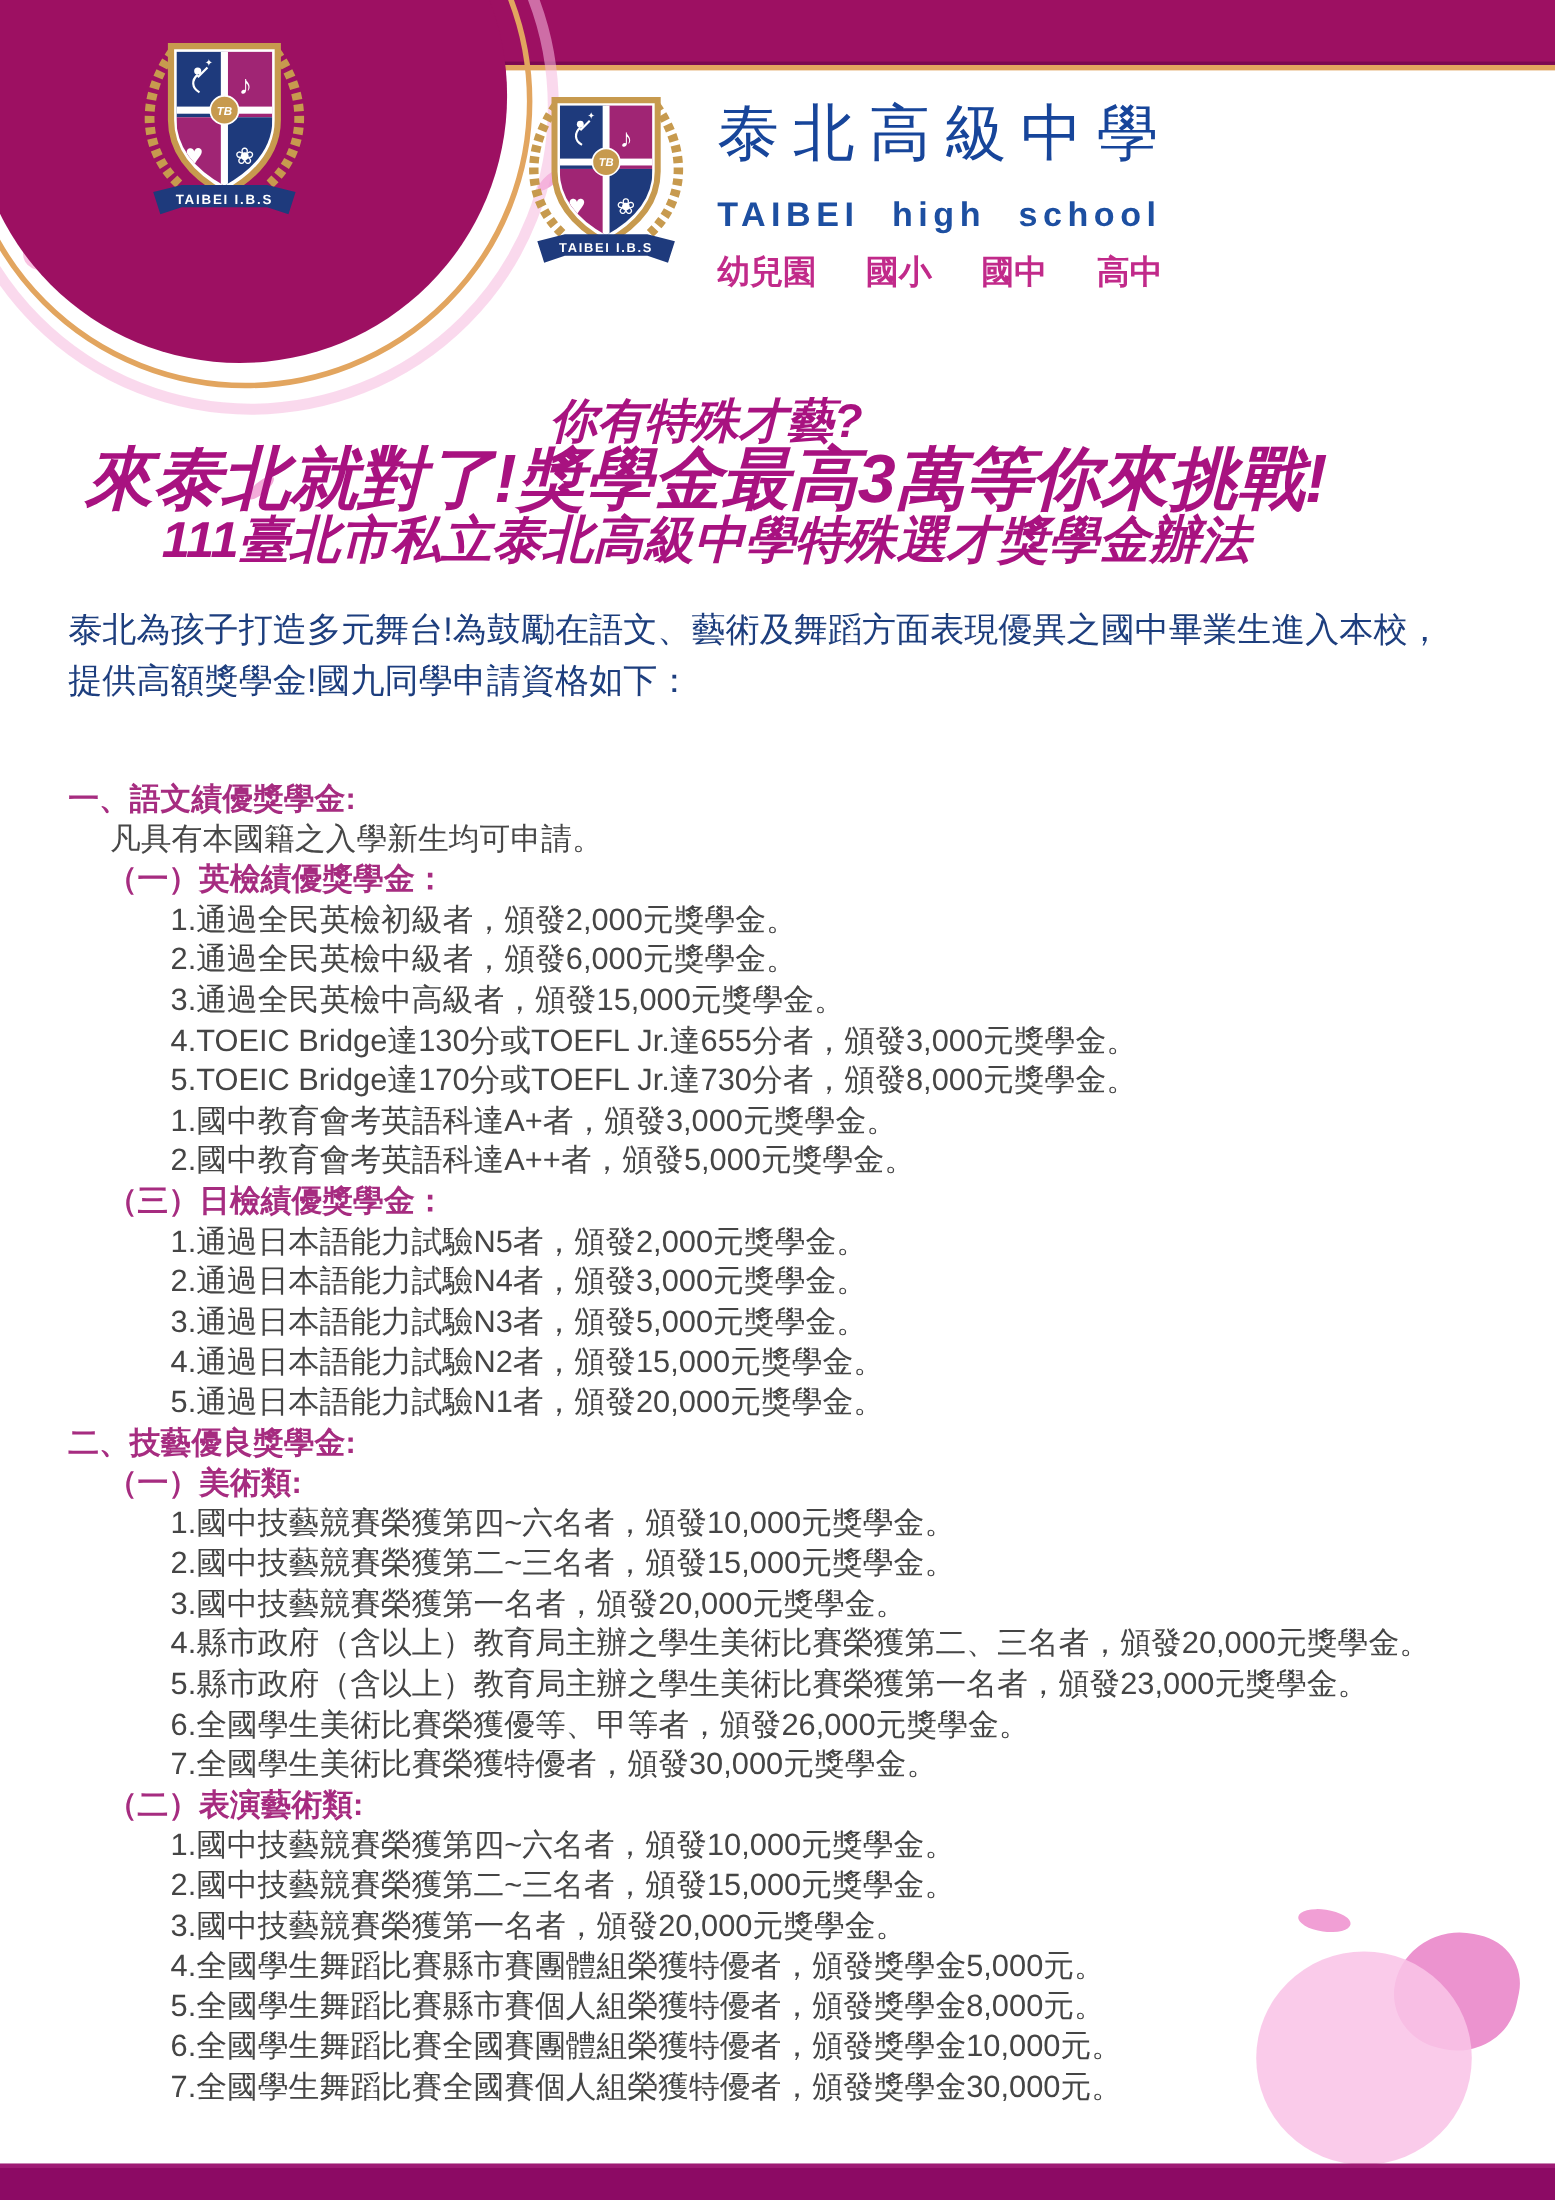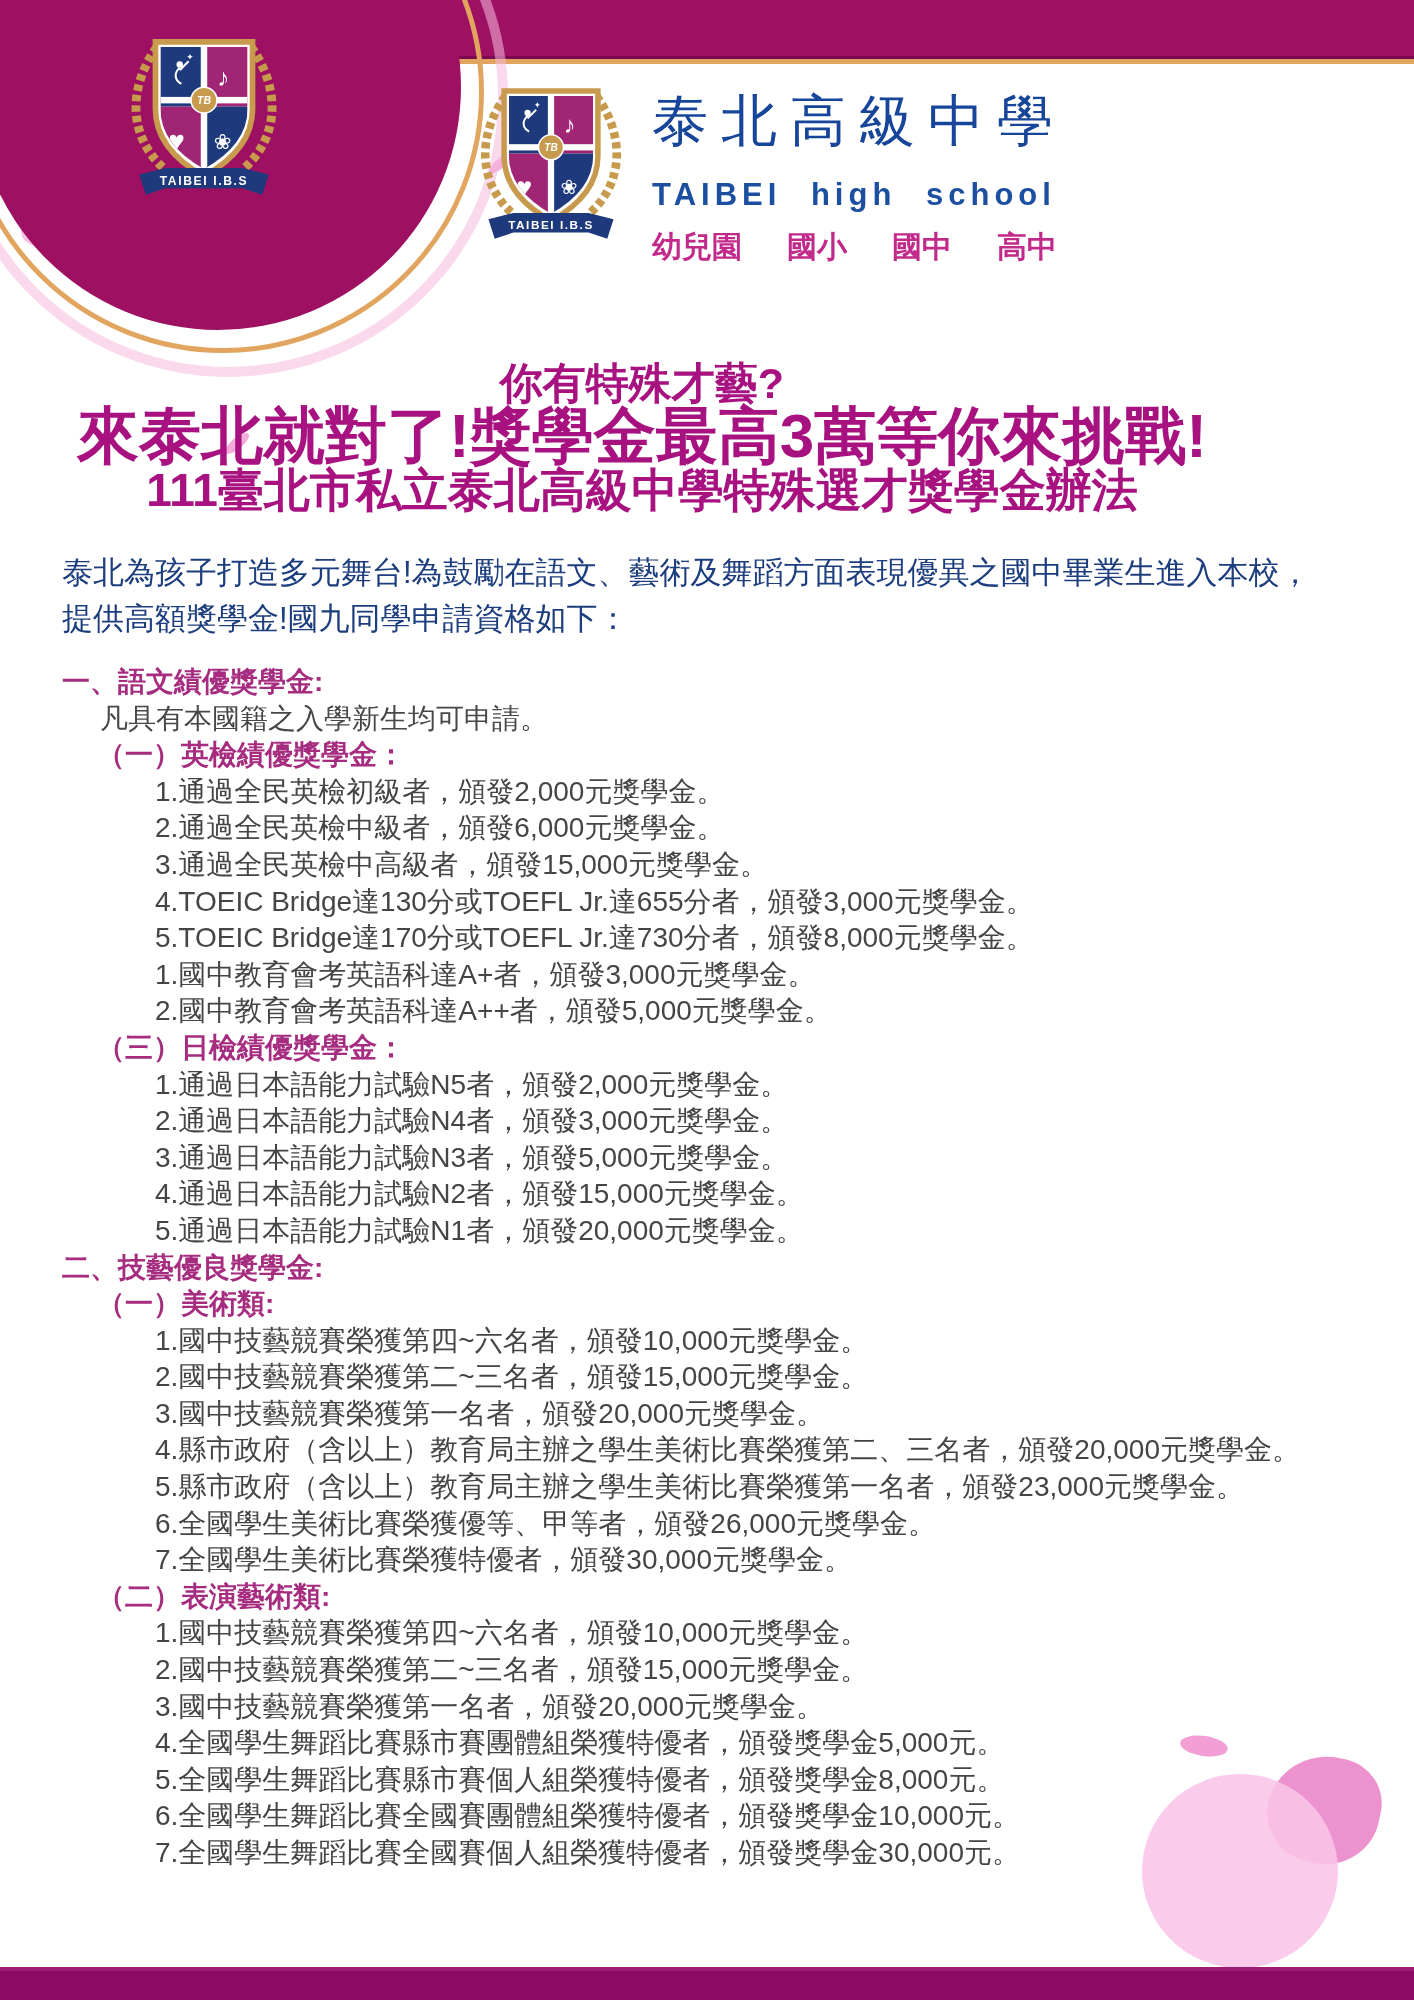--- a/index.html
+++ b/index.html
@@ -15,30 +15,30 @@
   .arc-disc{position:absolute;left:-25px;top:-156px;width:486px;height:486px;border-radius:50%;background:#9d1062;z-index:6;}
   .crest-left{position:absolute;left:115px;top:16px;width:178px;z-index:7;}
   .crest-center{position:absolute;left:465px;top:66px;width:172px;z-index:7;}
 
   .school-text{position:absolute;left:652px;top:84px;width:412px;z-index:7;}
   .school-zh{font-size:56px;font-weight:400;color:#17459a;letter-spacing:13px;white-space:nowrap;}
   .school-en{margin-top:17px;font-size:31px;font-weight:700;color:#1d4fa1;letter-spacing:5px;word-spacing:16px;white-space:nowrap;}
   .school-levels{margin-top:14px;display:flex;justify-content:space-between;width:405px;font-size:30px;font-weight:700;color:#c12a8a;}
 
   
-  .title-block{position:absolute;left:0;top:358px;width:1284px;text-align:center;color:#a81280;font-weight:700;z-index:2;}
+  .title-block{position:absolute;left:0;top:358px;width:1284px;text-align:center;color:#a81280;font-weight:700;z-index:2;font-style:italic;}
   .title-l1{font-size:43px;line-height:50px;}
   .title-l2{font-size:62px;line-height:55px;}
   .title-l3{font-size:46px;line-height:55px;}
 
   
   .intro{position:absolute;left:62px;top:550px;width:1330px;color:#1d3e7e;font-size:31px;font-weight:400;line-height:46px;z-index:2;}
 
   
-  .sections{position:absolute;left:62px;top:664px;width:1348px;z-index:2;}
+  .sections{position:absolute;left:62px;top:708px;width:1348px;z-index:2;}
   .row{height:36.6px;line-height:36.6px;white-space:nowrap;font-size:28px;}
   .sec-h{color:#a62c80;font-weight:700;}
   .note{padding-left:38px;color:#474747;}
   .sub-h{padding-left:35px;color:#a62c80;font-weight:700;}
   .item{padding-left:93px;color:#454545;}
 
   
   .petal{position:absolute;border-radius:50%;z-index:1;}
   .petal-1{left:18px;top:198px;width:72px;height:44px;background:#f9c2e2;transform:rotate(-30deg);}
   .petal-2{left:130px;top:222px;width:64px;height:36px;background:#f9c2e2;transform:rotate(15deg);}

